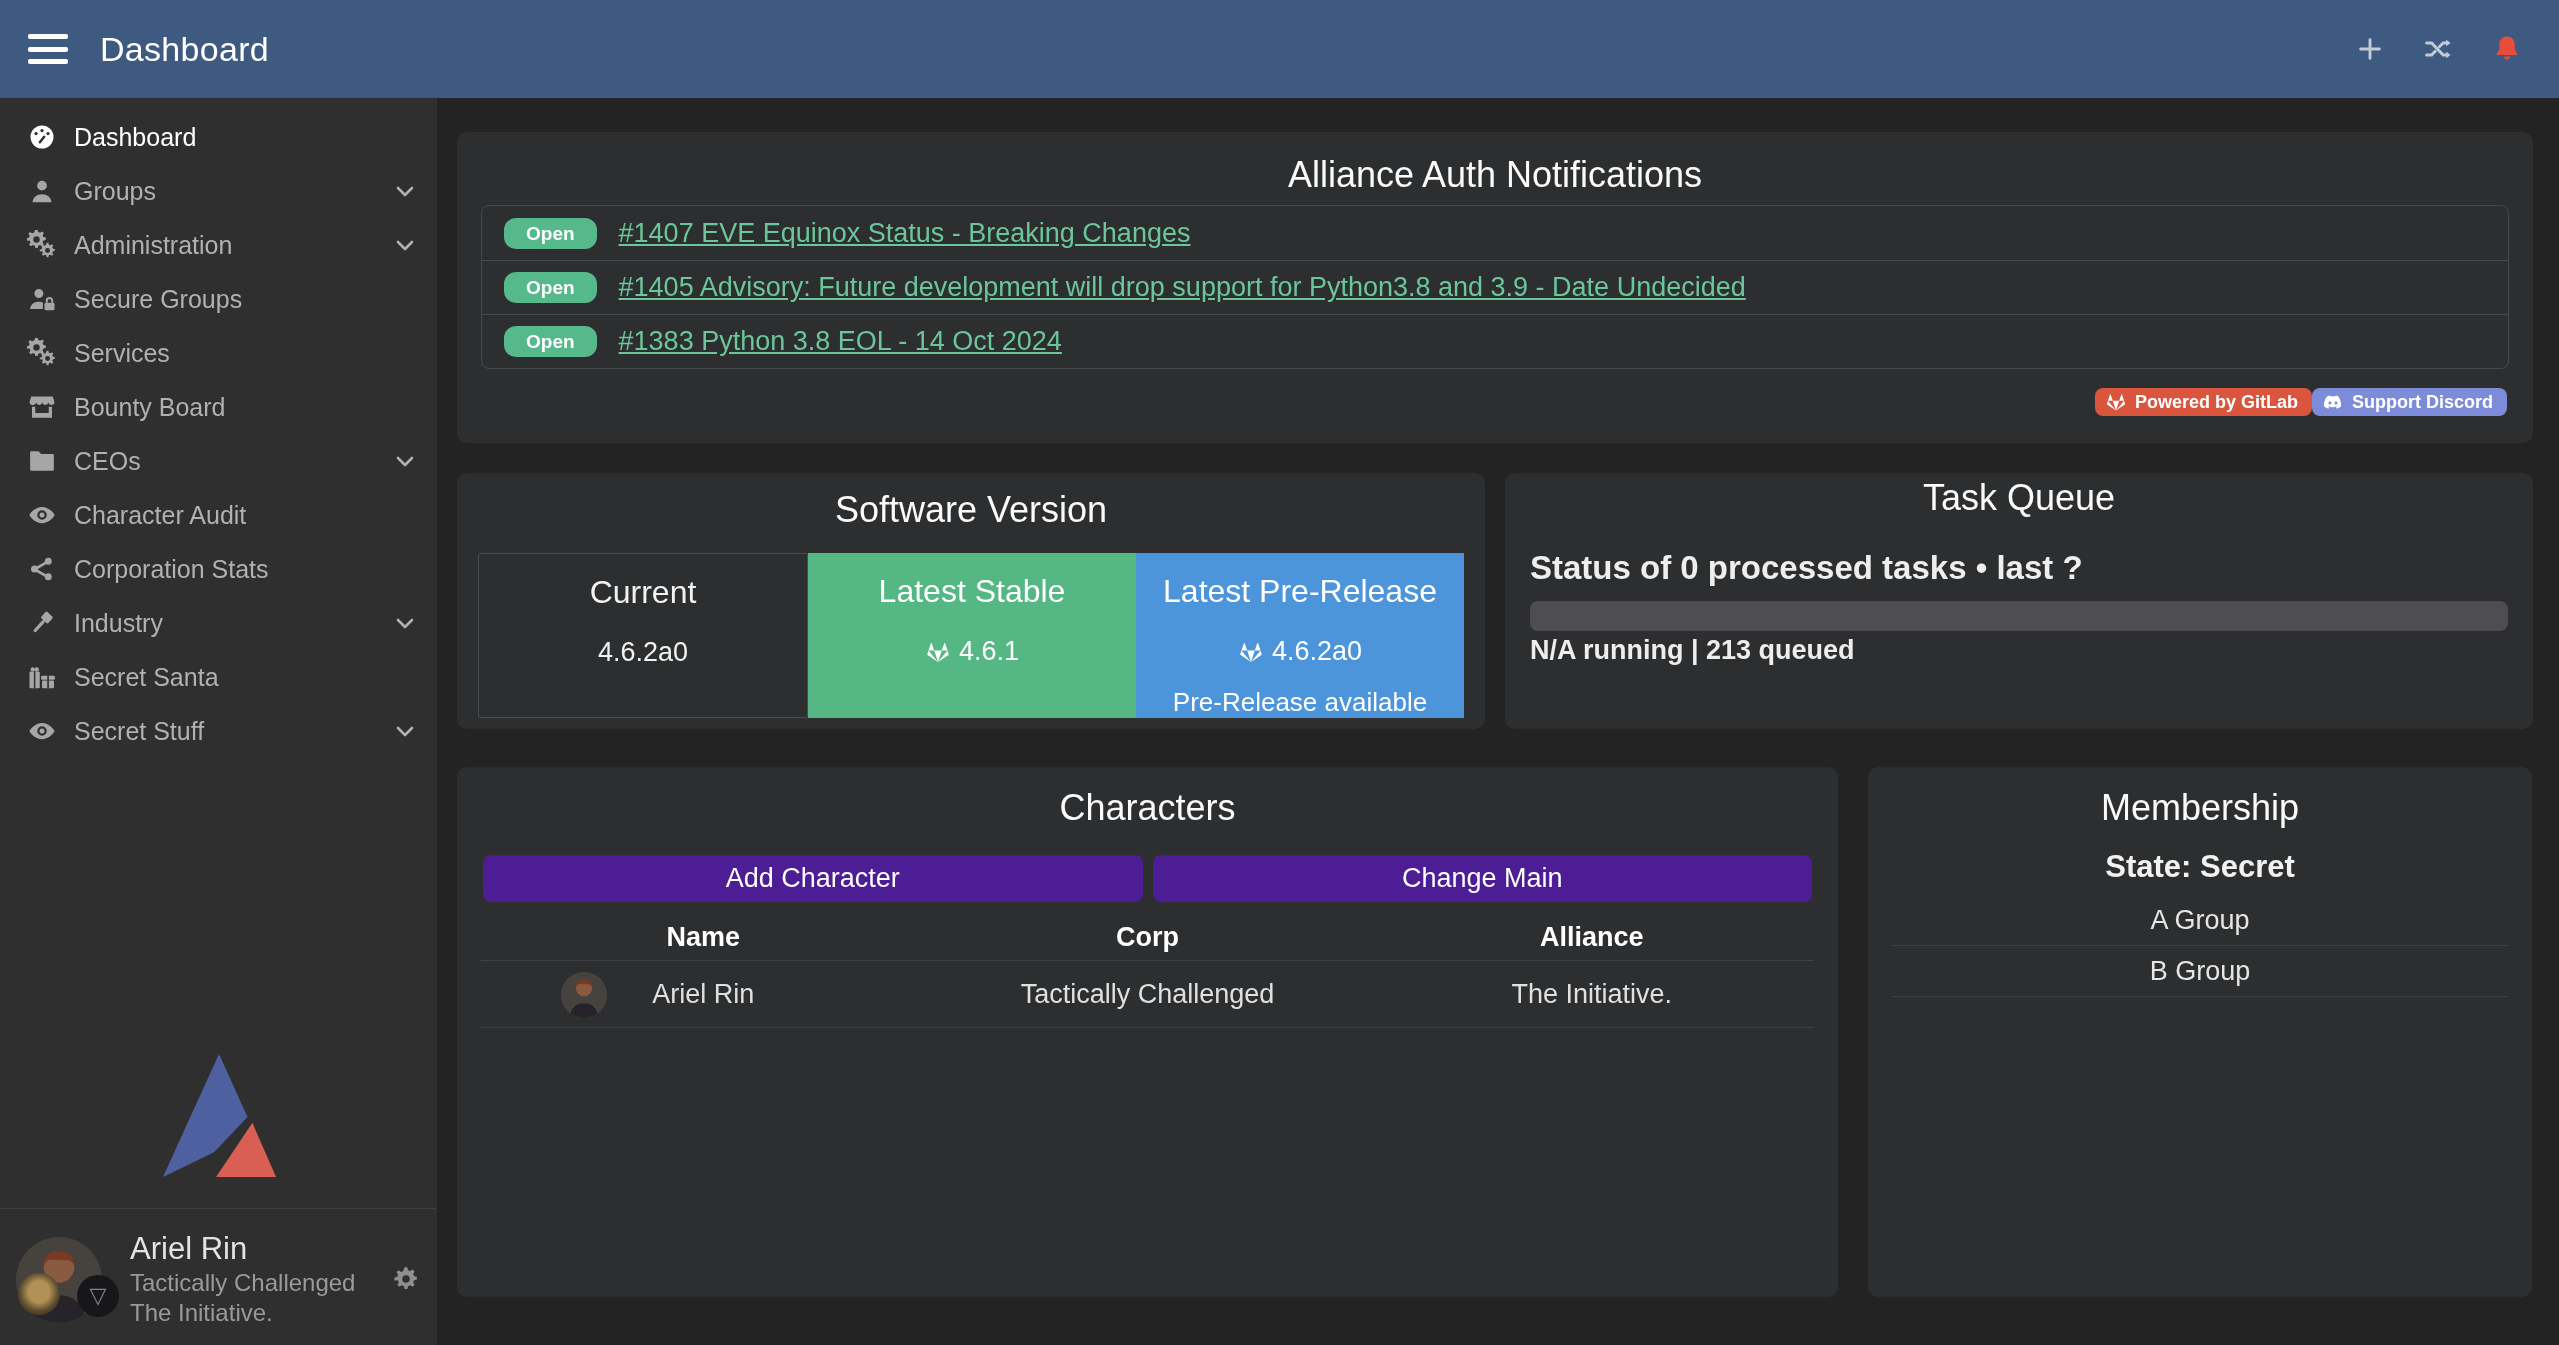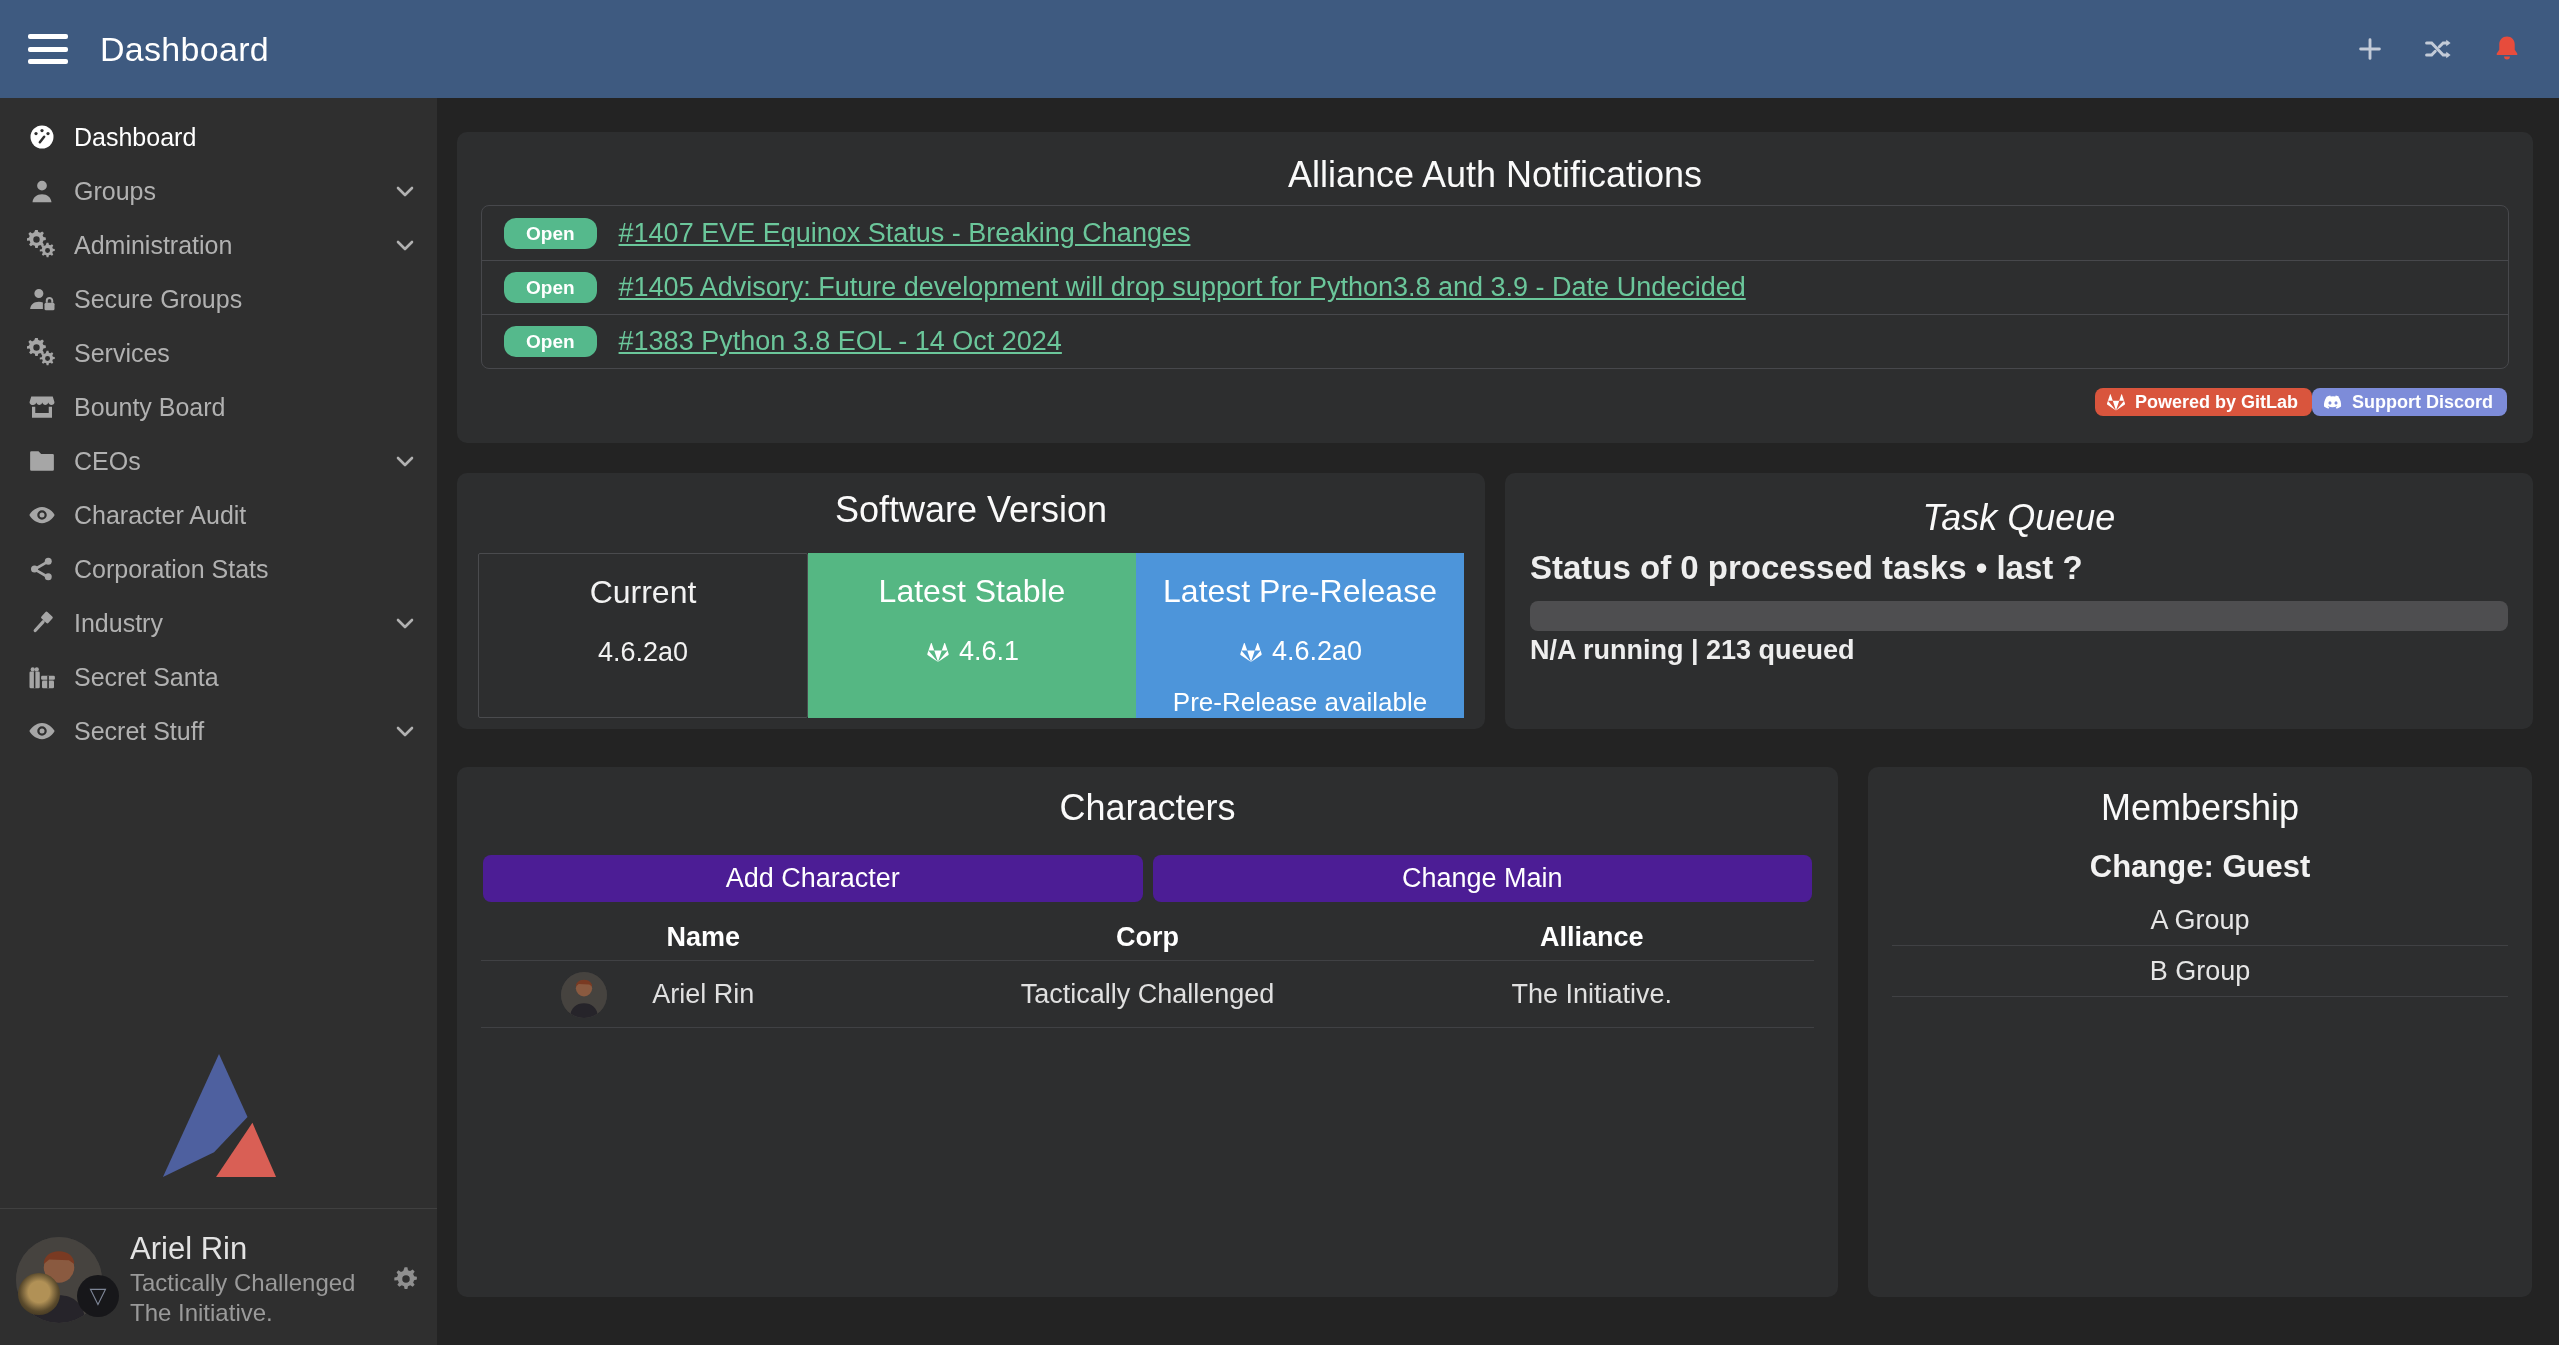--- a/index.html
+++ b/index.html
@@ -92,21 +92,21 @@
   .ver-box.current { border:1px solid #4a4b4e; border-radius:2px; color:#f2f2f2; }
   .ver-box.stable { background:#55b783; color:#ffffff; }
   .ver-box.pre { background:#4d95da; color:#ffffff; }
   .ver-head { font-size:32px; font-weight:500; }
   .ver-num { margin-top:26px; font-size:27px; display:flex; align-items:center; justify-content:center; gap:8px; }
   .ver-note { margin-top:20px; font-size:26px; }
   .tanuki { width:26px; height:26px; color:#fff; }
 
   
   #p-queue { left:1505px; top:473px; width:1028px; height:256px; }
-  #p-queue .panel-title { margin-top:24px;font-style:italic; }
+  #p-queue .panel-title { margin-top:4px; }
   .tq-status { position:absolute; left:25px; top:76px; font-size:33px; font-weight:600; color:#eeeeee; }
   .tq-bar {
     position:absolute; left:25px; top:128px; width:978px; height:30px;
     background:#4e4e50; border-radius:8px;
   }
   .tq-fill { height:100%; width:0%; background:#55b783; border-radius:8px; }
   .tq-counts { position:absolute; left:25px; top:162px; font-size:27px; font-weight:600; color:#eeeeee; }
 
   
   #p-characters { left:457px; top:767px; width:1381px; height:530px; }
@@ -457,18 +457,18 @@
       </div>
       <div>Ariel Rin</div>
       <div>Tactically Challenged</div>
       <div>The Initiative.</div>
     </div>
   </div>
 </section>
 
 <section class="panel" id="p-membership">
   <h2 class="panel-title">Membership</h2>
-  <div class="mem-state">Change: Guest</div>
+  <div class="mem-state">State: Secret</div>
   <div class="mem-list">
     <div class="mem-row">A Group</div>
     <div class="mem-row">B Group</div>
   </div>
 </section>
 
 </body></html>

